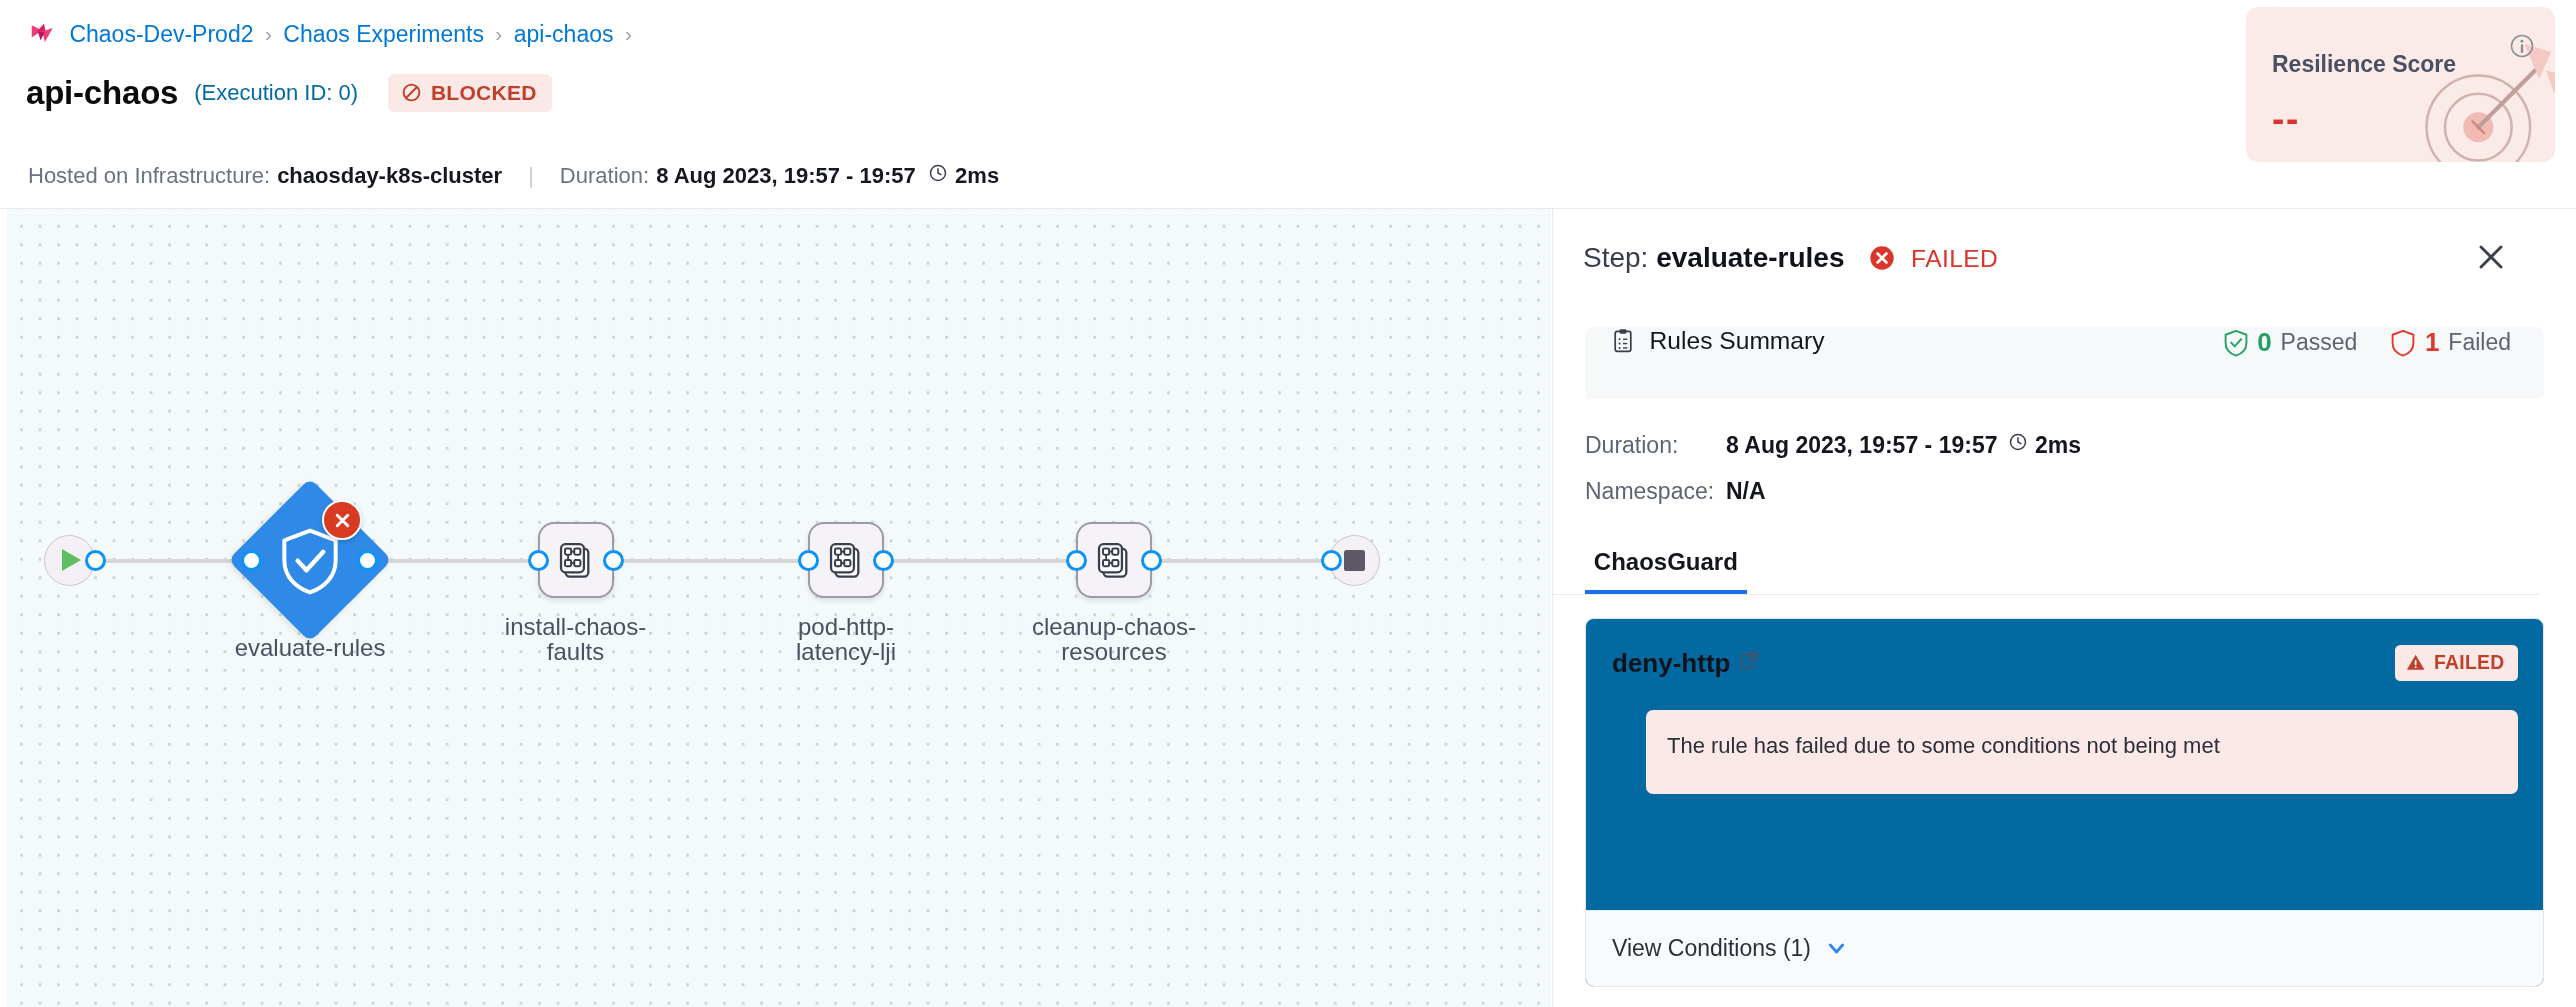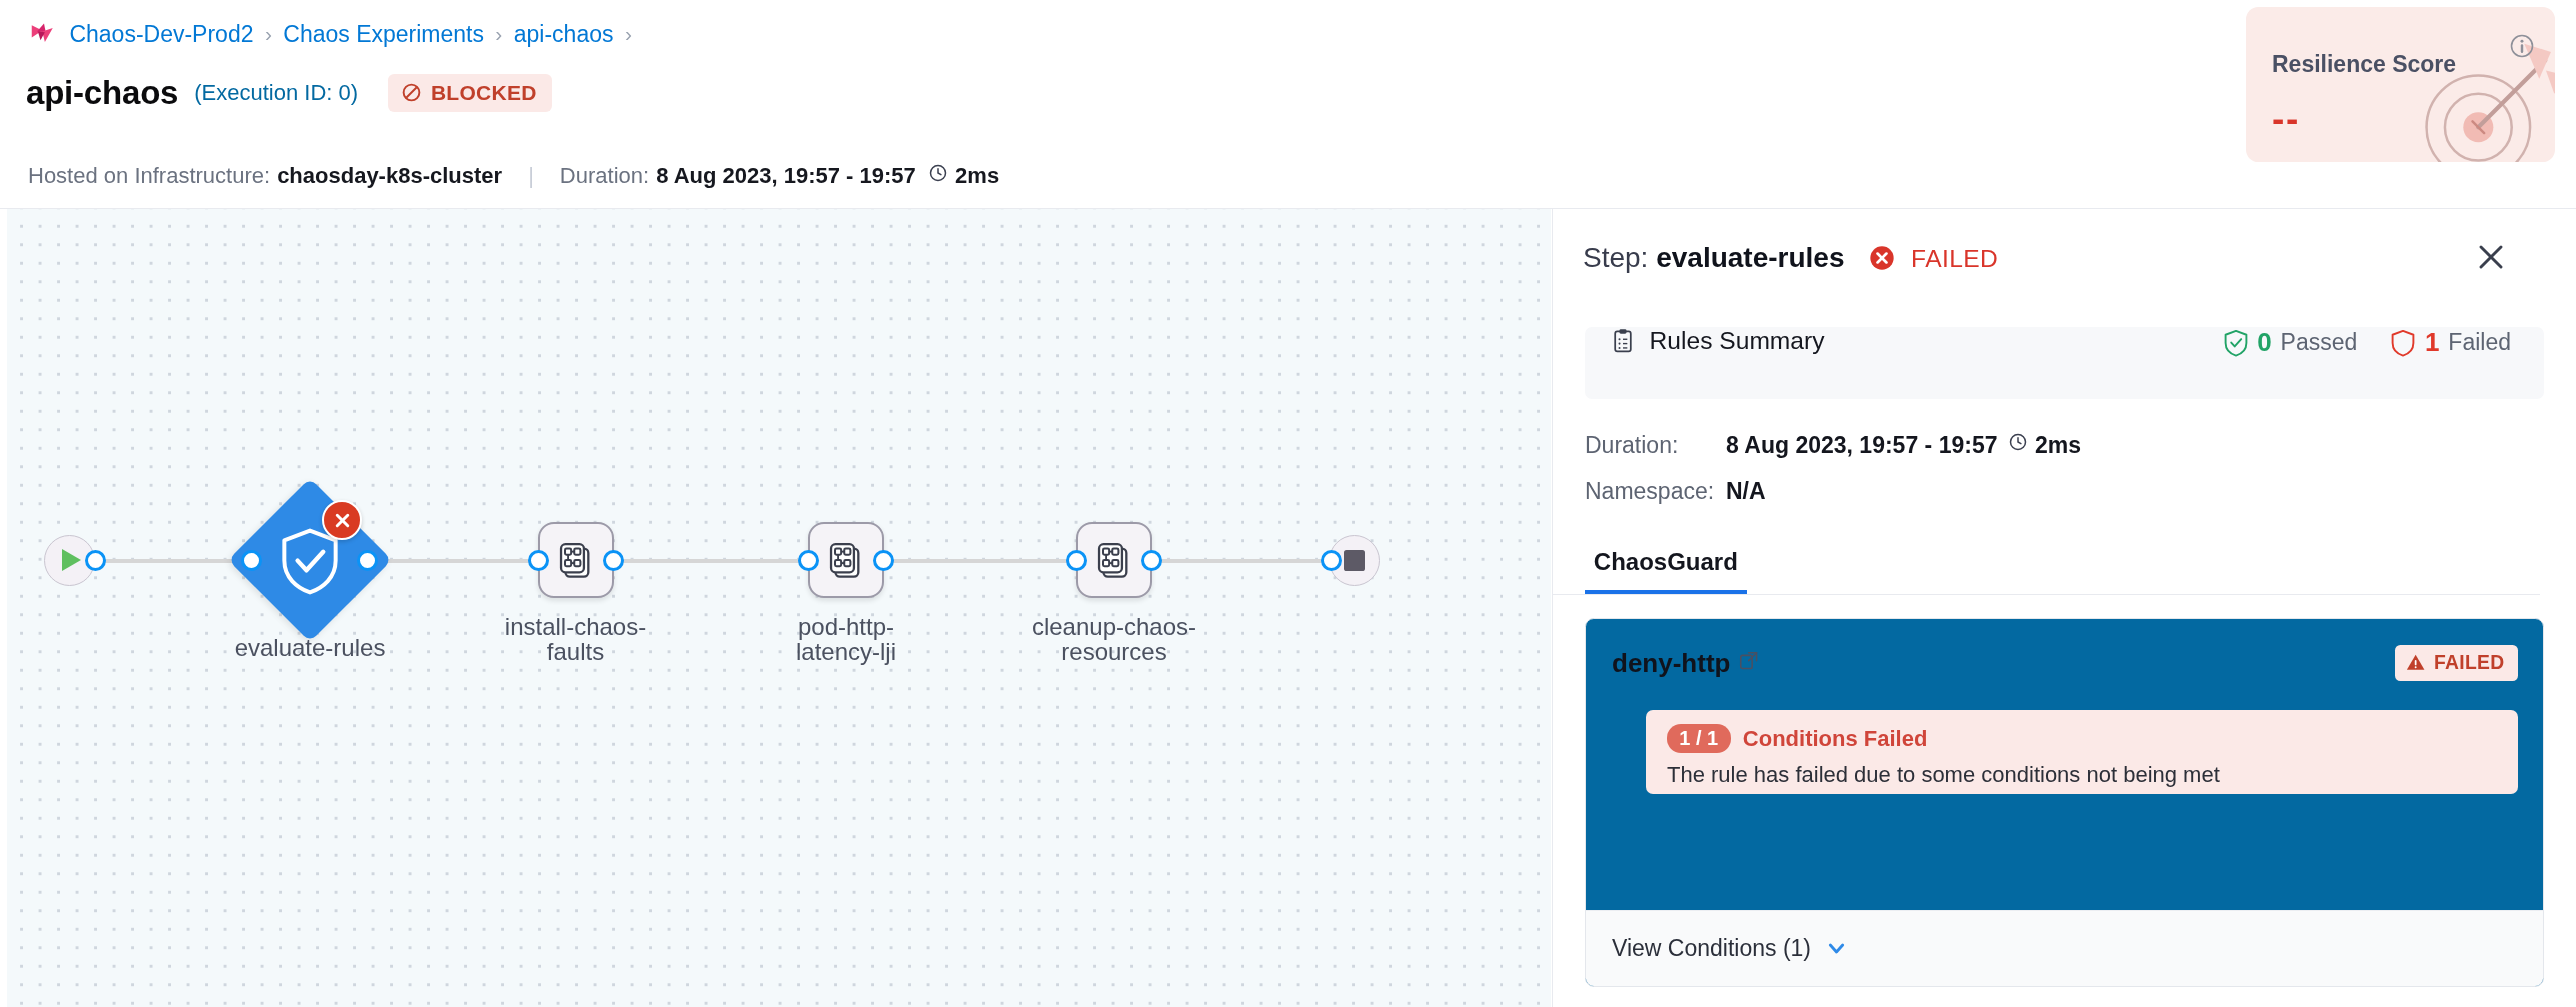--- a/index.html
+++ b/index.html
@@ -454,24 +454,20 @@
           <svg class="warn-ic" viewBox="0 0 22 22">
             <path d="M11 2 L21 19 H1 Z" fill="#c0402b"></path>
             <rect x="10" y="8" width="2" height="6" rx="1" fill="#ffffff"></rect>
             <circle cx="11" cy="16.2" r="1.1" fill="#ffffff"></circle>
           </svg>
           <span>FAILED</span>
         </span>
       </div>
 
       <div class="cond-banner">
-        <div class="cb-row">
-          <span class="cb-pill">1 / 1</span>
-          <span class="cb-title">Conditions Failed</span>
-        </div>
         <div class="cb-desc">The rule has failed due to some conditions not being met</div>
       </div>
 
       <div class="view-cond">
         <span class="vc-label">View Conditions (1)</span>
         <svg class="chev" viewBox="0 0 26 26">
           <path d="M6 9 L13 17 L20 9" fill="none" stroke="#2f8ae8" stroke-width="3.2" stroke-linecap="round" stroke-linejoin="round"></path>
         </svg>
       </div>
     </div>

